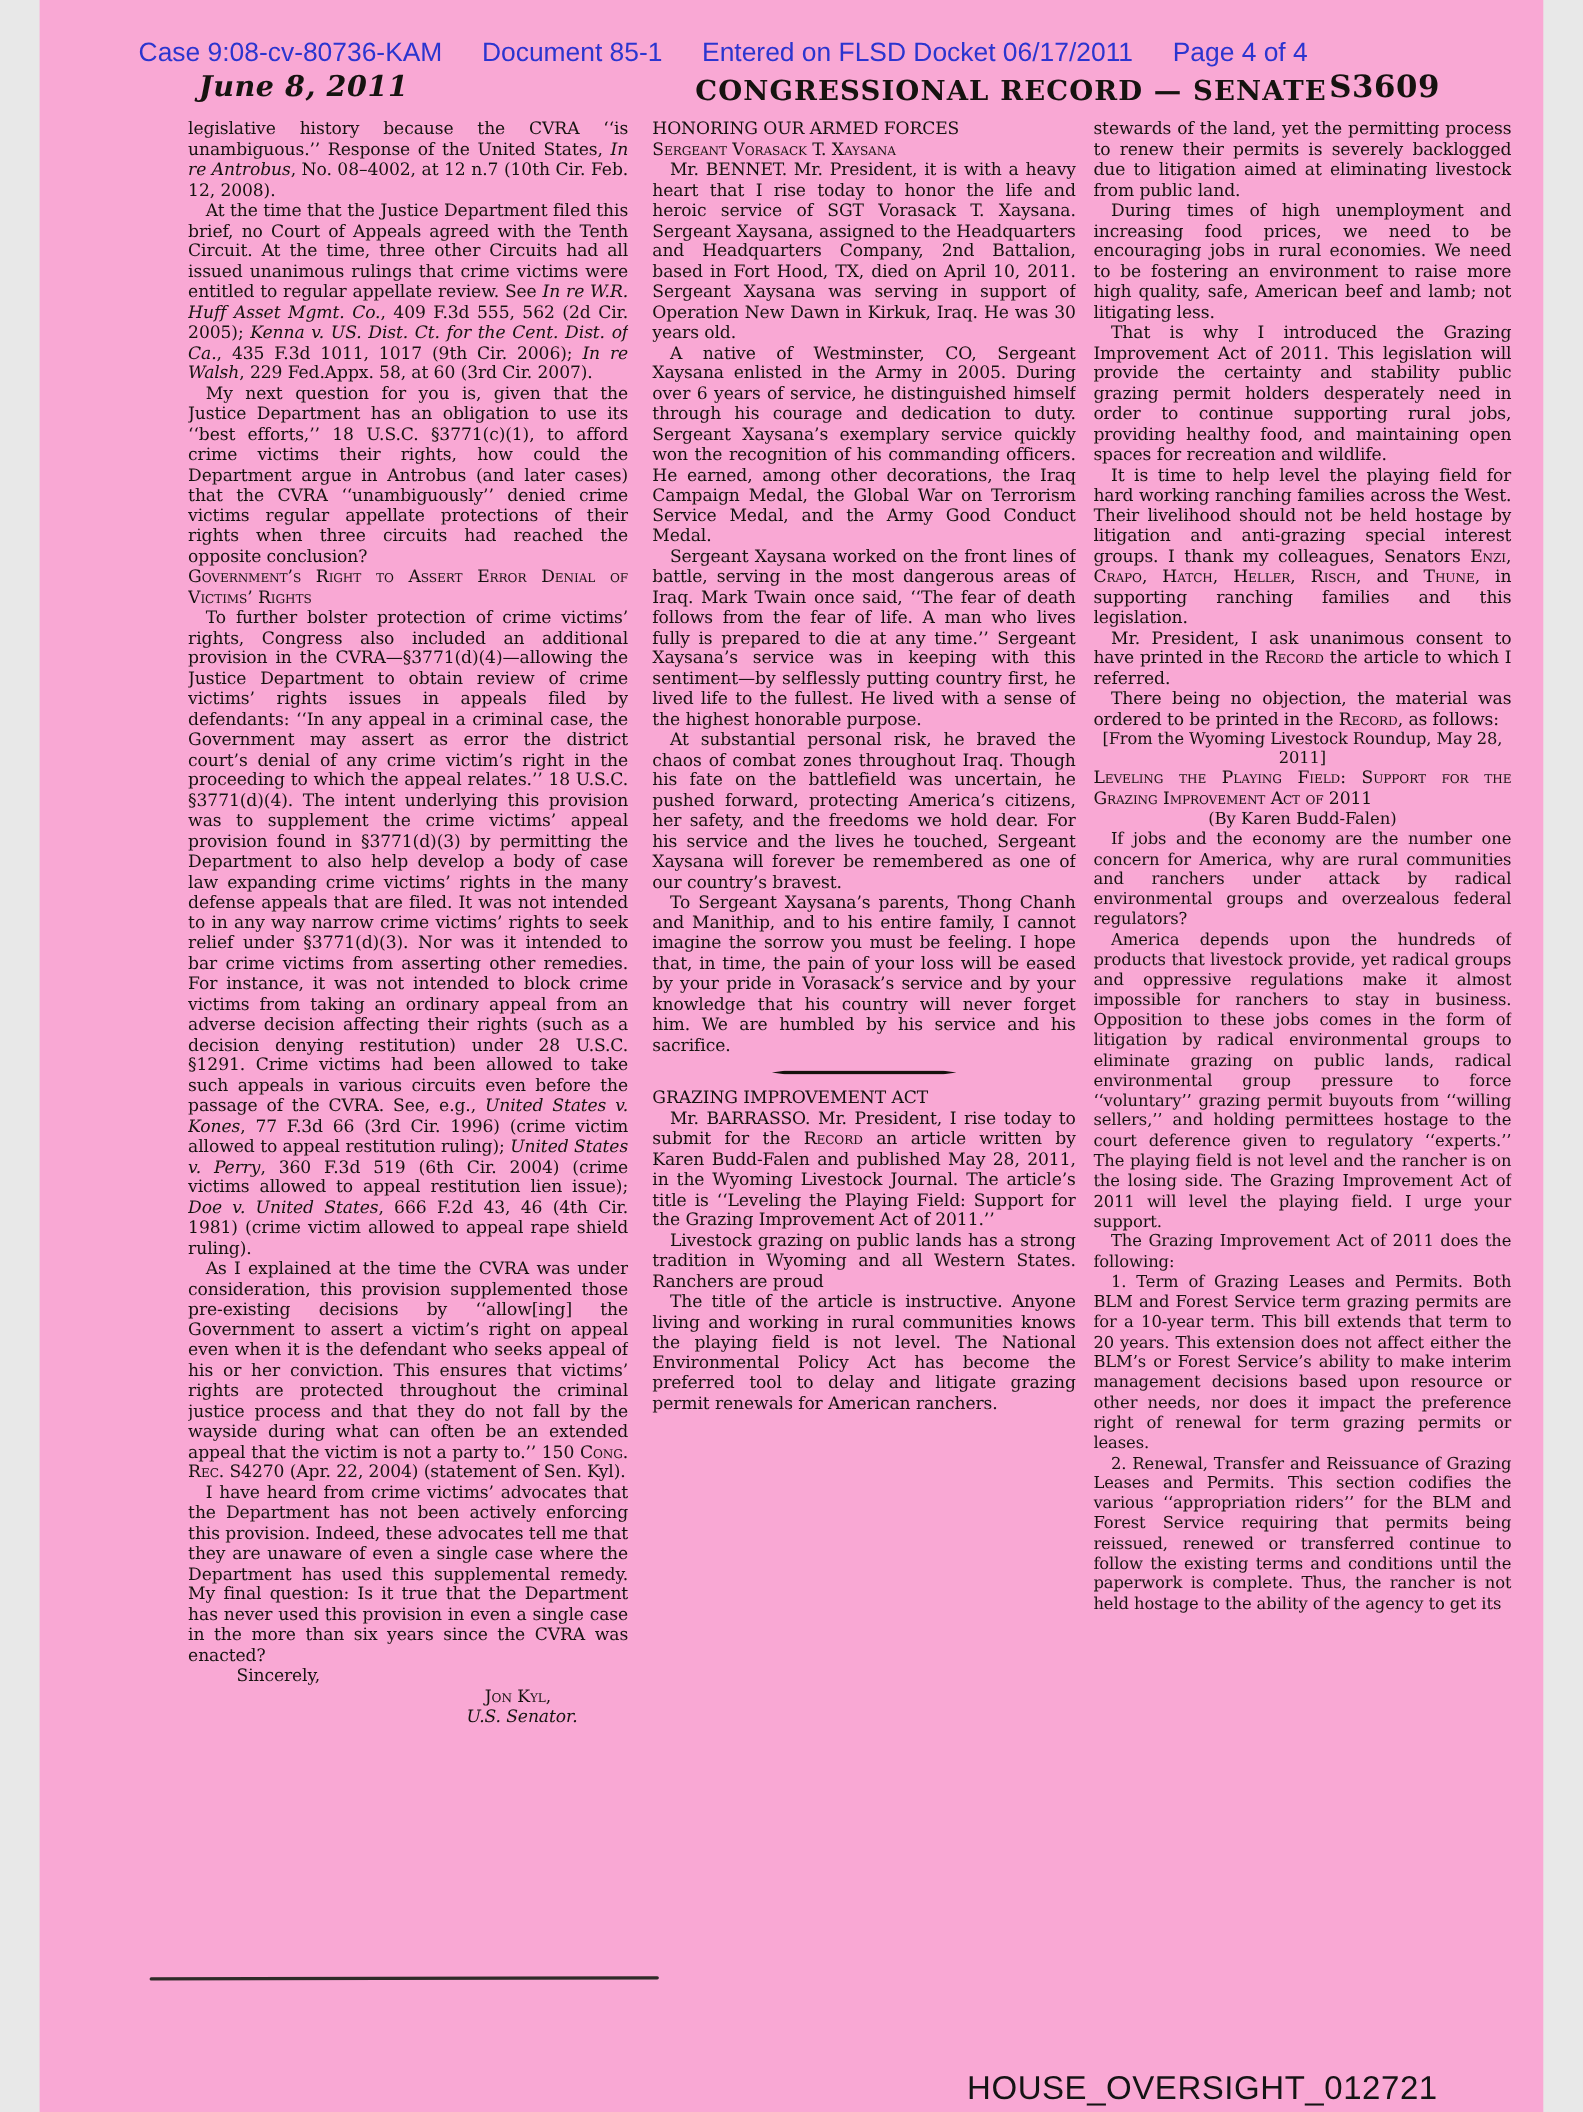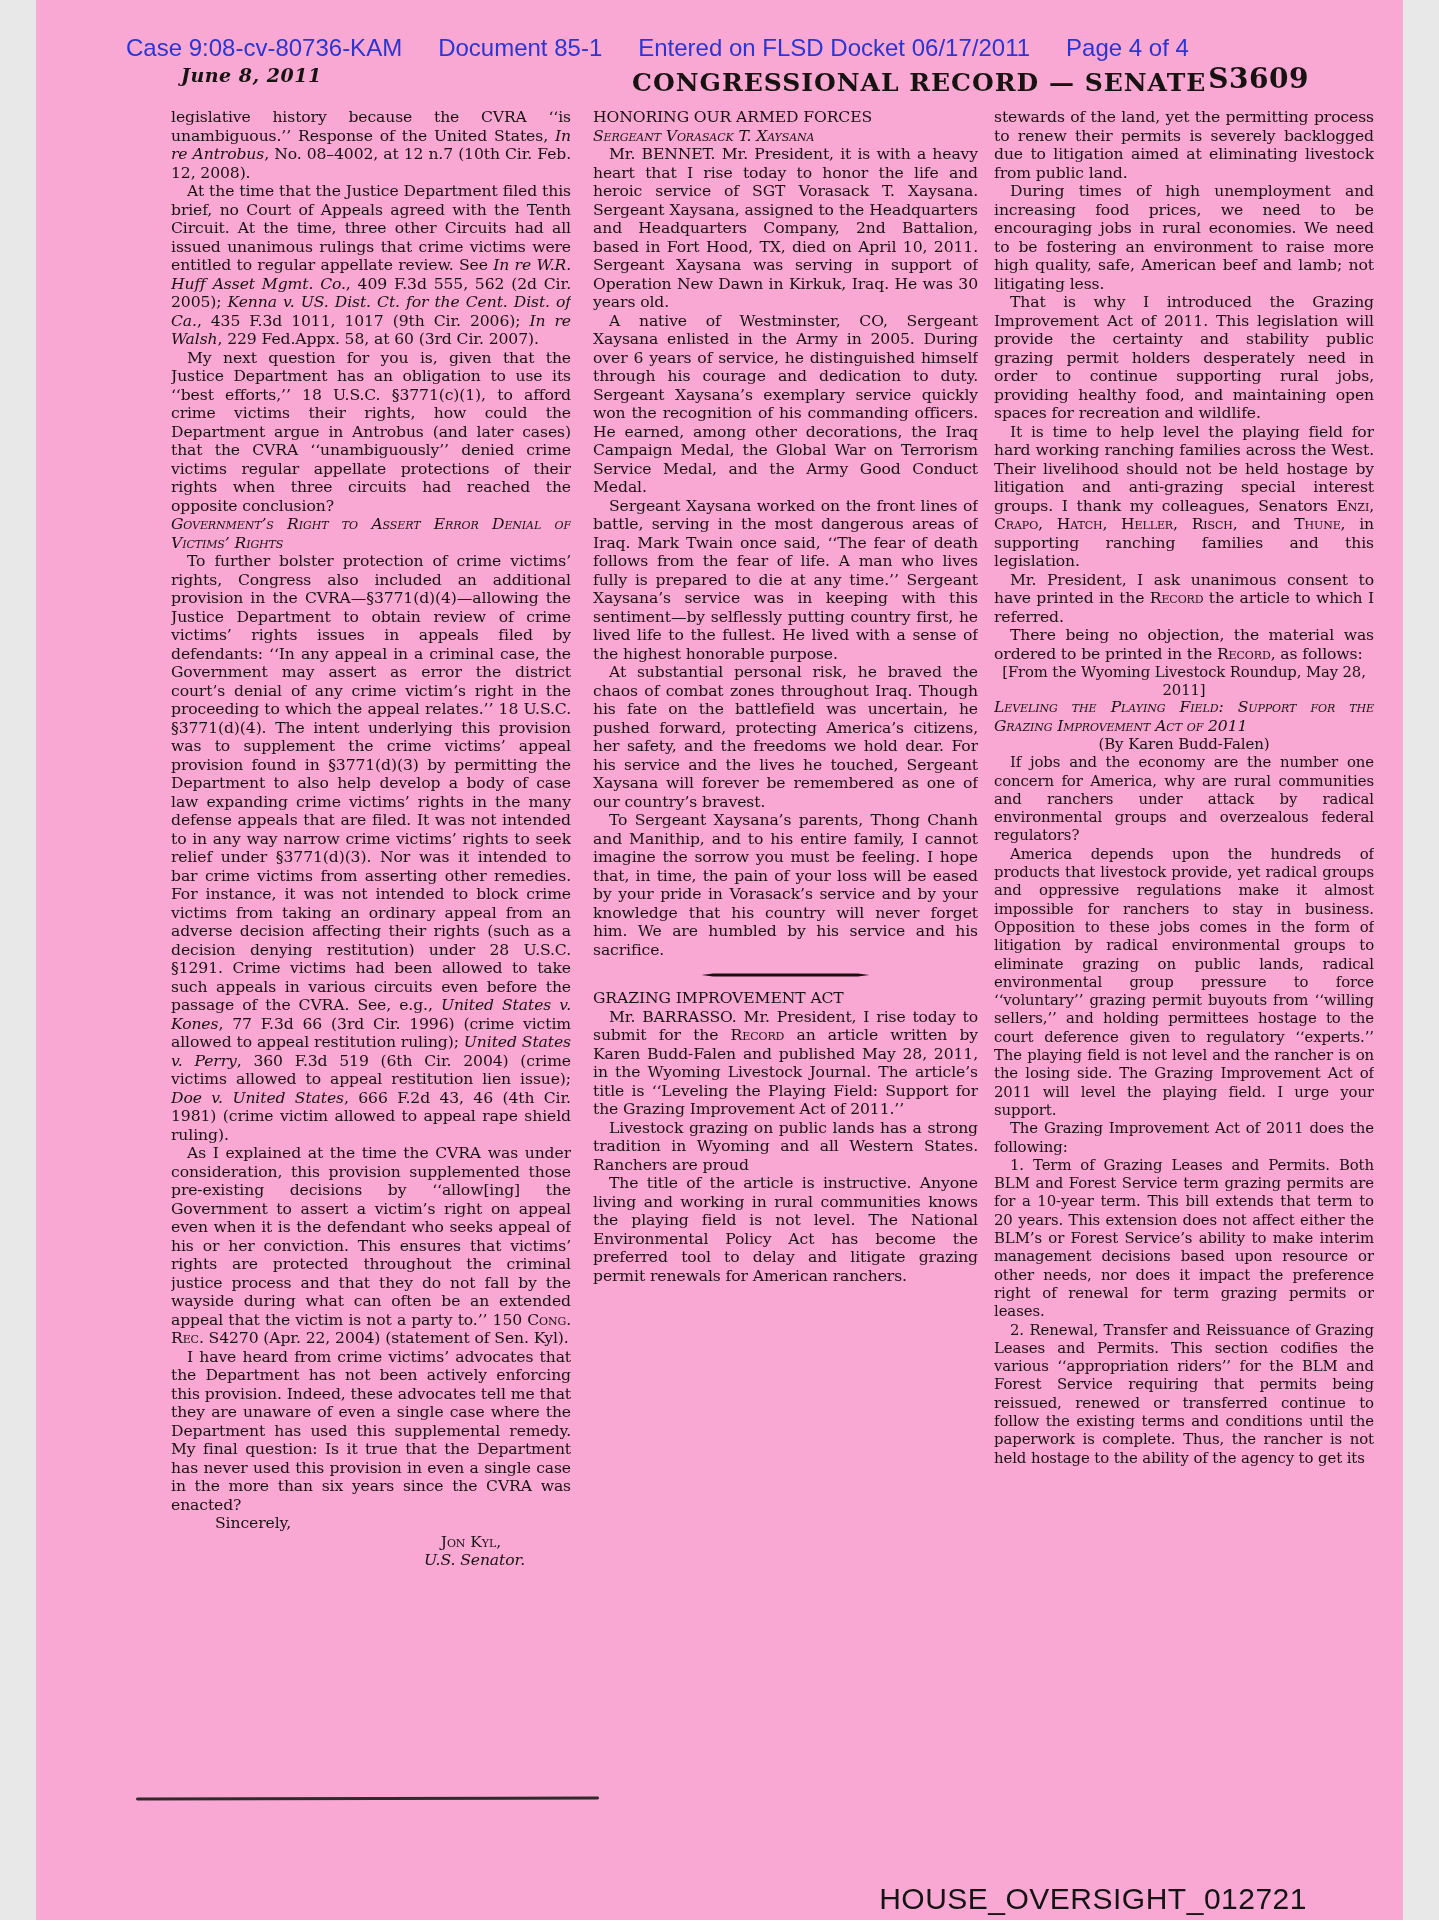--- a/index.html
+++ b/index.html
@@ -10,21 +10,21 @@
   }
   
   .case-header {
     position:absolute; left:90px; top:34px; display:flex; gap:36px;
     font-family:"Liberation Sans","DejaVu Sans",sans-serif;
     font-size:24px; color:#2b35cf; white-space:nowrap;
   }
   
   .masthead-date {
     position:absolute; left:145px; top:64px;
-    font-style:italic; font-weight:bold; font-size:19px; letter-spacing:0.5px;
+    font-style:italic; font-weight:bold; font-size:26px; letter-spacing:0.5px;
   }
   .masthead-title {
     position:absolute; left:596px; top:68px;
     font-weight:bold; font-size:25px; letter-spacing:1px; white-space:nowrap;
   }
   .masthead-pageno {
     position:absolute; right:94px; top:62px;
     font-weight:bold; font-size:28px; letter-spacing:0.5px;
   }
   
@@ -39,21 +39,20 @@
   .noindent { text-indent:0 !important; }
   .sc { font-variant:small-caps; }
   .heading-caps {
     margin:1px 0 4px; text-align:center; text-indent:0 !important;
     font-size:16px; letter-spacing:1px;
   }
   .heading-sc {
     margin:3px 0 4px; text-align:center; text-indent:0 !important;
     font-variant:small-caps; font-size:14.6px; letter-spacing:0.3px;
     line-height:17.5px;
-    font-style:italic;
   }
   .divider {
     width:168px; height:4px; background:#15110d; margin:14px auto 12px;
     clip-path:polygon(0 50%, 7% 12%, 93% 12%, 100% 50%, 93% 88%, 7% 88%);
   }
   .sig-close { text-indent:44px !important; }
   .sig-name  { text-align:right !important; padding-right:70px; font-variant:small-caps; }
   .sig-title { text-align:right !important; padding-right:46px; font-style:italic; }
   .art { font-size:14.9px !important; line-height:18.3px !important; }
   .bracket-line {

